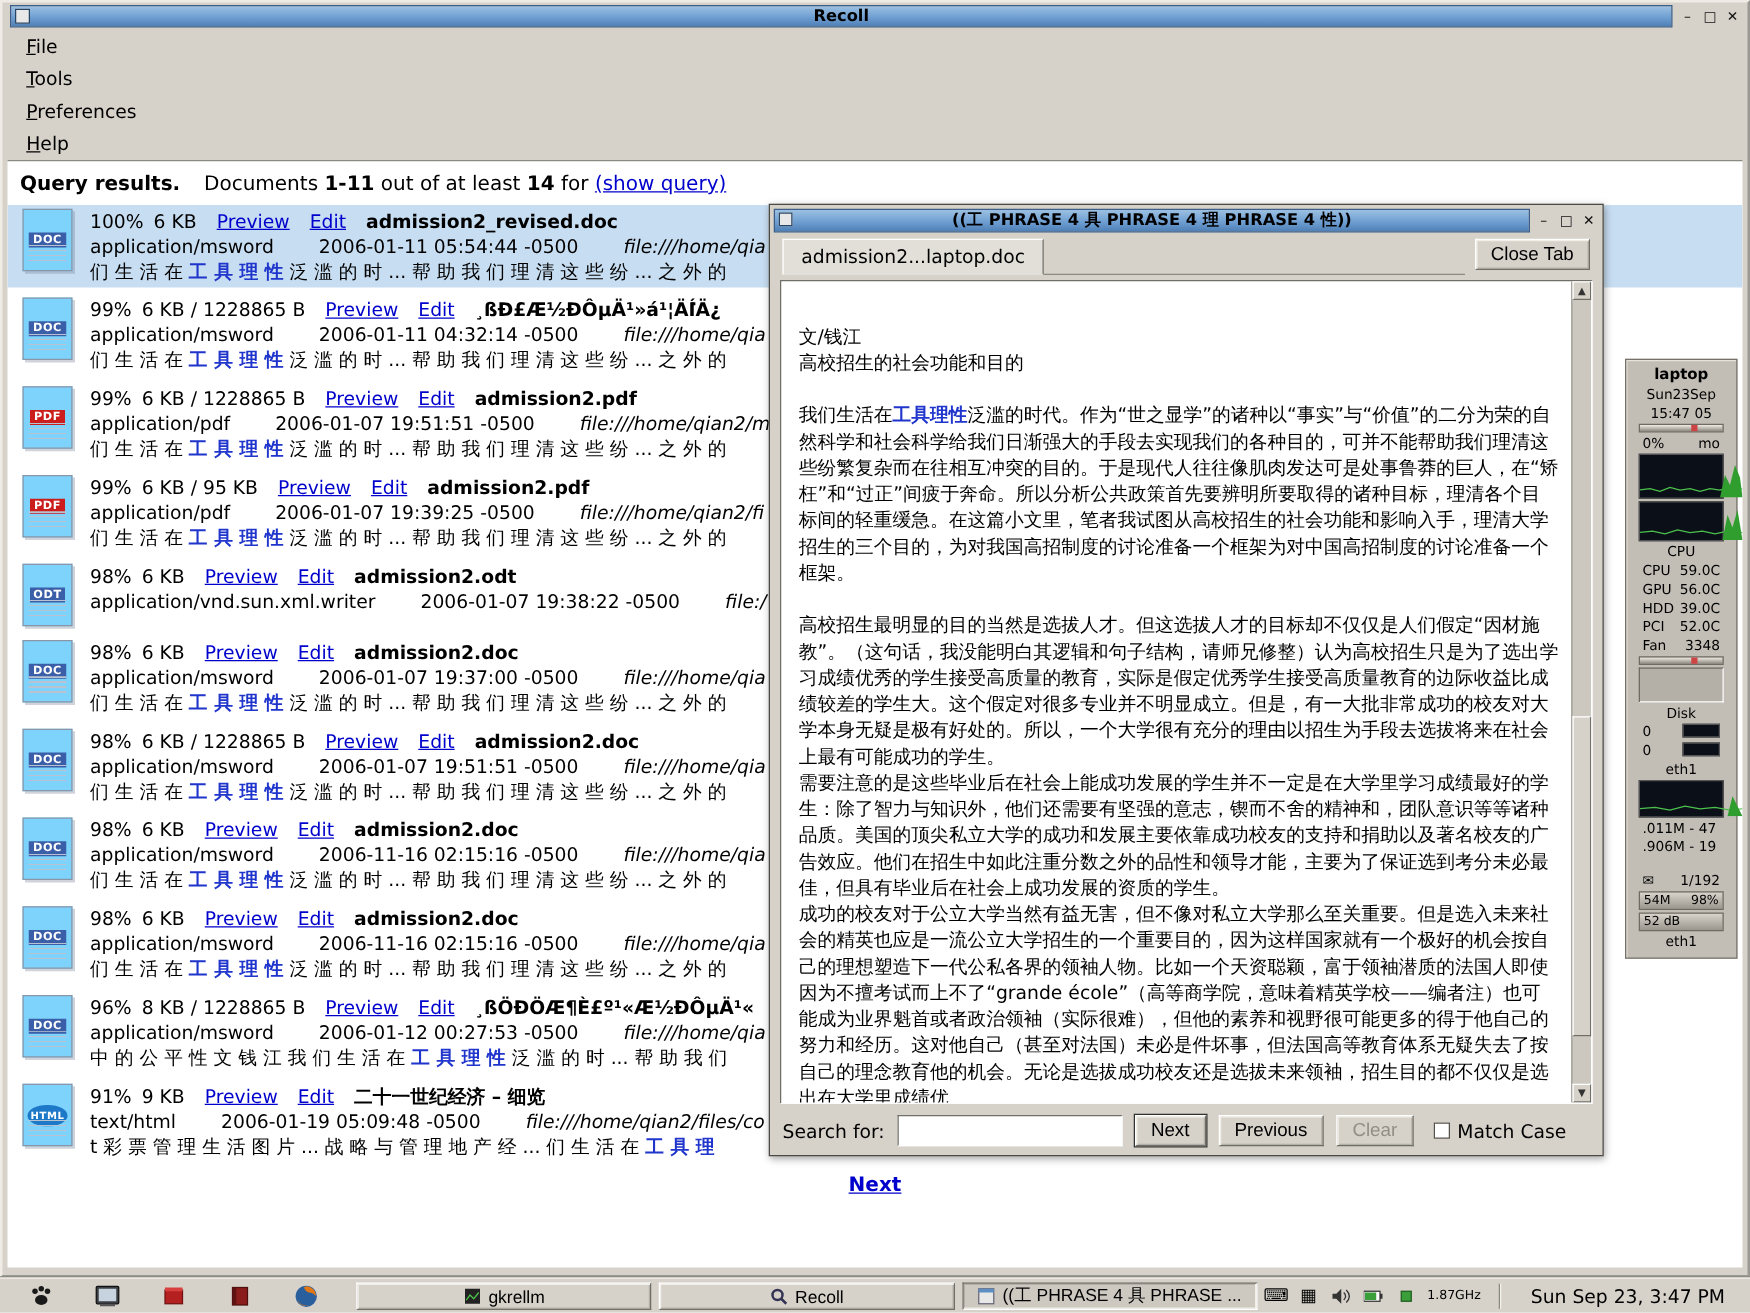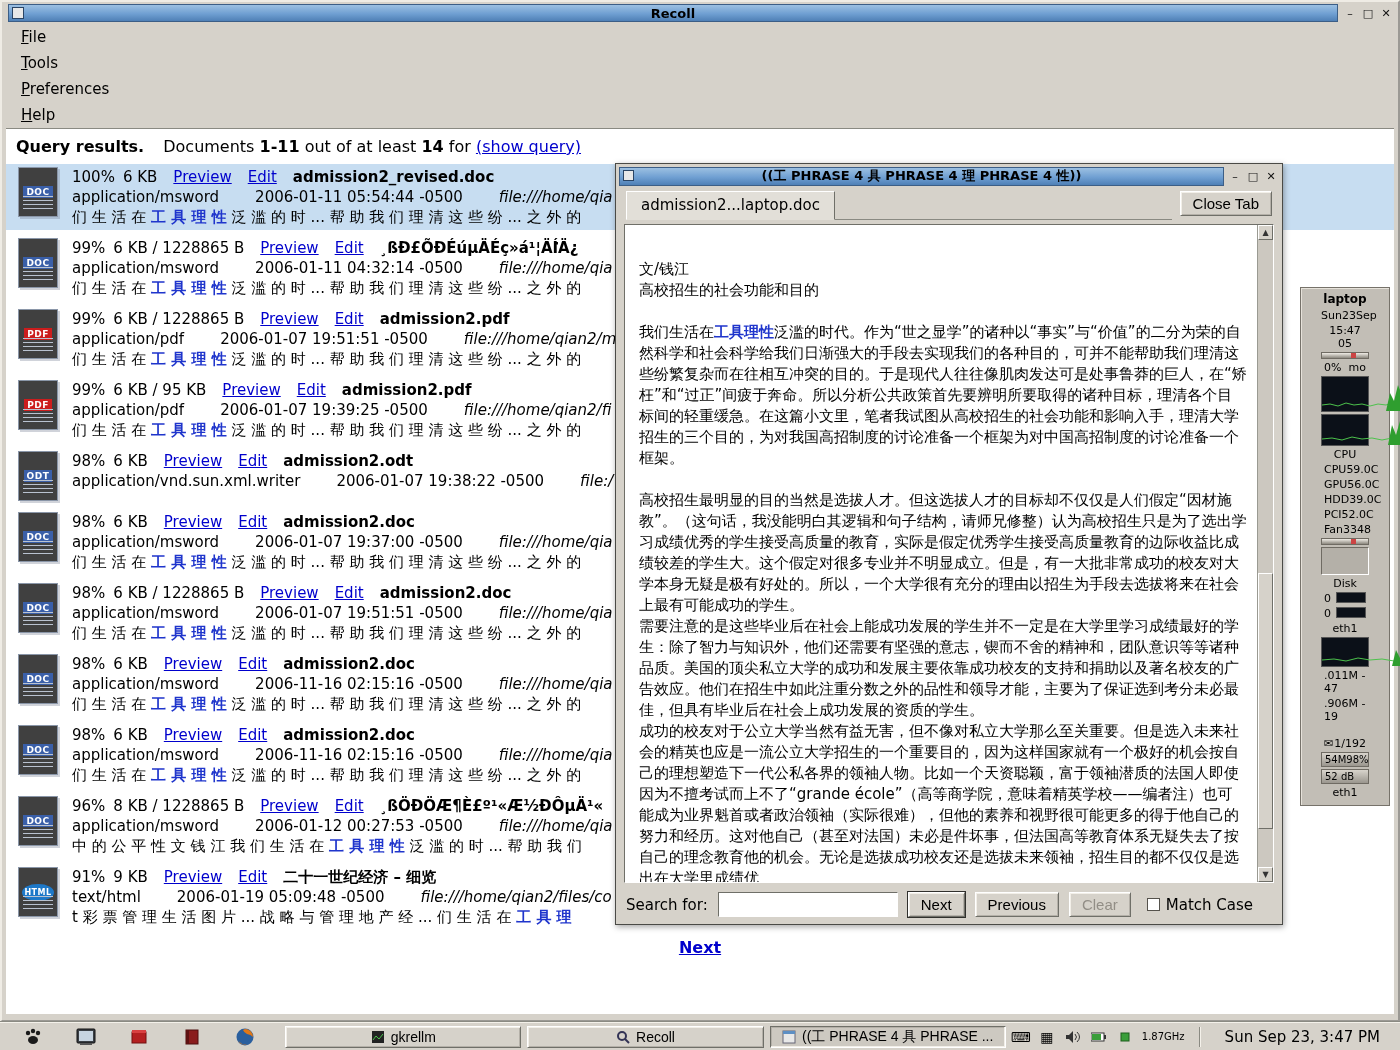--- a/index.html
+++ b/index.html
@@ -49,21 +49,21 @@
   .query-input { flex:1; border:0; outline:0; font-family:inherit; font-size:15px; padding:3px 6px; background:#fff; }
   .query-drop { width:18px; display:flex; align-items:center; justify-content:center; font-size:10px; background:#d6d2ca; border-left:1px solid #8a8a82; cursor:pointer; }
 
   
   .results-panel { position:absolute; left:4px; right:4px; top:126px; bottom:6px; background:#fff; border-top:1px solid #8a8a82; overflow:hidden; z-index:1; }
   .results-header { padding:8px 10px 8px; font-size:16px; }
   .results-header b { font-weight:bold; }
   .rh-title { font-weight:bold; margin-right:14px; }
   .result-row { display:flex; gap:14px; padding:3px 8px; margin-bottom:5px; }
   .result-row.selected { background:#c7ddf1; }
-  .file-icon { width:40px; height:50px; background:#404040; border:1px solid #8a96a8; position:relative; flex:none; margin-left:4px;
+  .file-icon { width:40px; height:50px; background:#7dd3fc; border:1px solid #8a96a8; position:relative; flex:none; margin-left:4px;
       box-shadow:2px 2px 0 rgba(120,130,150,.35); display:flex; align-items:center; justify-content:center; }
   .file-icon .badge { font-size:9px; font-weight:bold; color:#fff; padding:1px 3px; letter-spacing:.5px; }
   .file-icon::after { content:""; position:absolute; left:4px; right:4px; bottom:6px; height:14px;
       background:repeating-linear-gradient(#b9c2d0 0 1px, transparent 1px 4px); }
   .icon-doc .badge, .icon-odt .badge { background:#3a5fa8; }
   .icon-pdf .badge { background:#cc1d1d; }
   .icon-html .badge { background:#1d78c8; border-radius:50%; padding:4px 2px; font-size:8px; }
   .row-text { line-height:20px; font-size:15px; white-space:nowrap; }
   .line1 .pct { margin-right:8px; }
   .line1 .size { margin-right:16px; }
@@ -94,21 +94,21 @@
   .sb-up { top:0; } .sb-down { bottom:0; }
   .sb-thumb { position:absolute; left:0; width:15px; top:53%; height:39%; background:#d6d2ca; border:1px solid; border-color:#ffffff #6f6f68 #6f6f68 #ffffff; cursor:grab; }
   .pv-findbar { display:flex; align-items:center; gap:10px; padding:5px 10px 7px; font-size:15px; }
   .pv-find-input { width:180px; height:25px; background:#fff; border:1px solid; border-color:#6f6f68 #ffffff #ffffff #6f6f68; font-family:inherit; font-size:15px; padding:0 5px; }
   .btn-default { box-shadow:0 0 0 1px #30302c, inset 1px 1px 0 #f2efe8, inset -1px -1px 0 #b4b0a8; }
   .btn-disabled { color:#928e86; cursor:default; }
   .checkbox { width:13px; height:13px; background:#fff; border:1px solid #55524c; display:inline-block; flex:none; }
   .match-case { display:flex; align-items:center; gap:6px; margin-left:6px; }
 
   
-  .gkrellm { position:absolute; left:1300px; top:287px; width:90px; background:#c2beb6; border:1px solid #76726a; box-shadow:inset 1px 1px 0 #e6e2da; z-index:4; font-size:11px; padding:2px 20px 4px; }
+  .gkrellm { position:absolute; left:1300px; top:287px; width:90px; background:#c2beb6; border:1px solid #76726a; box-shadow:inset 1px 1px 0 #e6e2da; z-index:4; font-size:11px; padding:2px 10px 4px; }
   .g-sec { margin-bottom:2px; }
   .g-center { text-align:center; }
   .g-host { font-size:12px; font-weight:bold; padding:2px 0 1px; }
   .g-row { display:flex; justify-content:space-between; padding:0 3px; line-height:13px; }
   .g-chart { background:#0b1018; border:1px solid #555; position:relative; }
   .g-krell { height:7px; background:linear-gradient(to bottom,#efece5,#8c887f); border:1px solid #6f6b63; position:relative; }
   .g-krell::after { content:""; position:absolute; left:62%; top:0; bottom:0; width:5px; background:#c44; }
   .g-frame { height:28px; background:#b4b0a8; border:1px solid; border-color:#6f6b63 #ffffff #ffffff #6f6b63; }
   .g-meter { height:15px; background:linear-gradient(to bottom,#d8d4cc,#9a968e); border:1px solid #6f6b63; display:flex; justify-content:space-between; align-items:center; padding:0 3px; font-size:10px; }
   .g-minichart { width:30px; height:11px; background:#0b1018; border:1px solid #555; }
@@ -210,21 +210,21 @@
         <span>们 生 活 在 </span><span class="term">工 具 理 性</span><span> 泛 滥 的 时 ... 帮 助 我 们 理 清 这 些 纷 ... 之 外 的</span>
       </div>
     </div>
   </div>
         <div class="result-row">
     <div class="file-icon icon-doc">
             <span class="badge">DOC</span>
           </div>
     <div class="row-text">
       <div class="line1">
-        <span class="pct">99%</span><span class="size">6 KB / 1228865 B</span><a class="lnk">Preview</a><a class="lnk">Edit</a><span class="fname">¸ßÐ£ÕÐÉúµÄÉç»á¹¦ÄܺÍÄ¿</span>
+        <span class="pct">99%</span><span class="size">6 KB / 1228865 B</span><a class="lnk">Preview</a><a class="lnk">Edit</a><span class="fname">¸ßÐ£Æ½ÐÔµÄ¹»á¹¦ÄܺÍÄ¿</span>
       </div>
       <div class="line2">
         <span>application/msword</span><span>2006-01-11 04:32:14 -0500</span><span class="url">file:///home/qia</span>
       </div>
       <div class="line3 snippet">
         <span>们 生 活 在 </span><span class="term">工 具 理 性</span><span> 泛 滥 的 时 ... 帮 助 我 们 理 清 这 些 纷 ... 之 外 的</span>
       </div>
     </div>
   </div>
         <div class="result-row">

